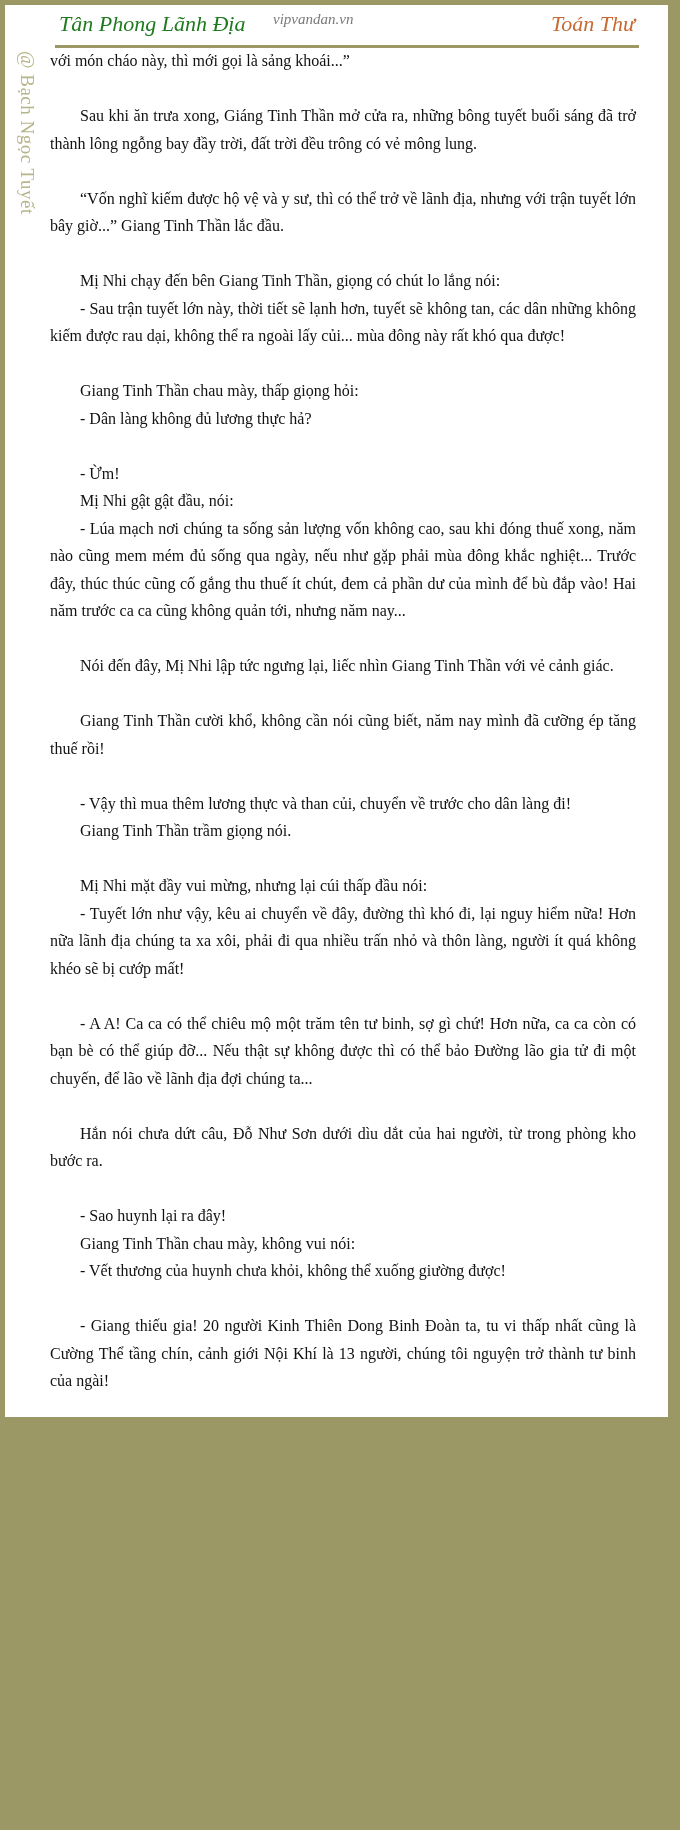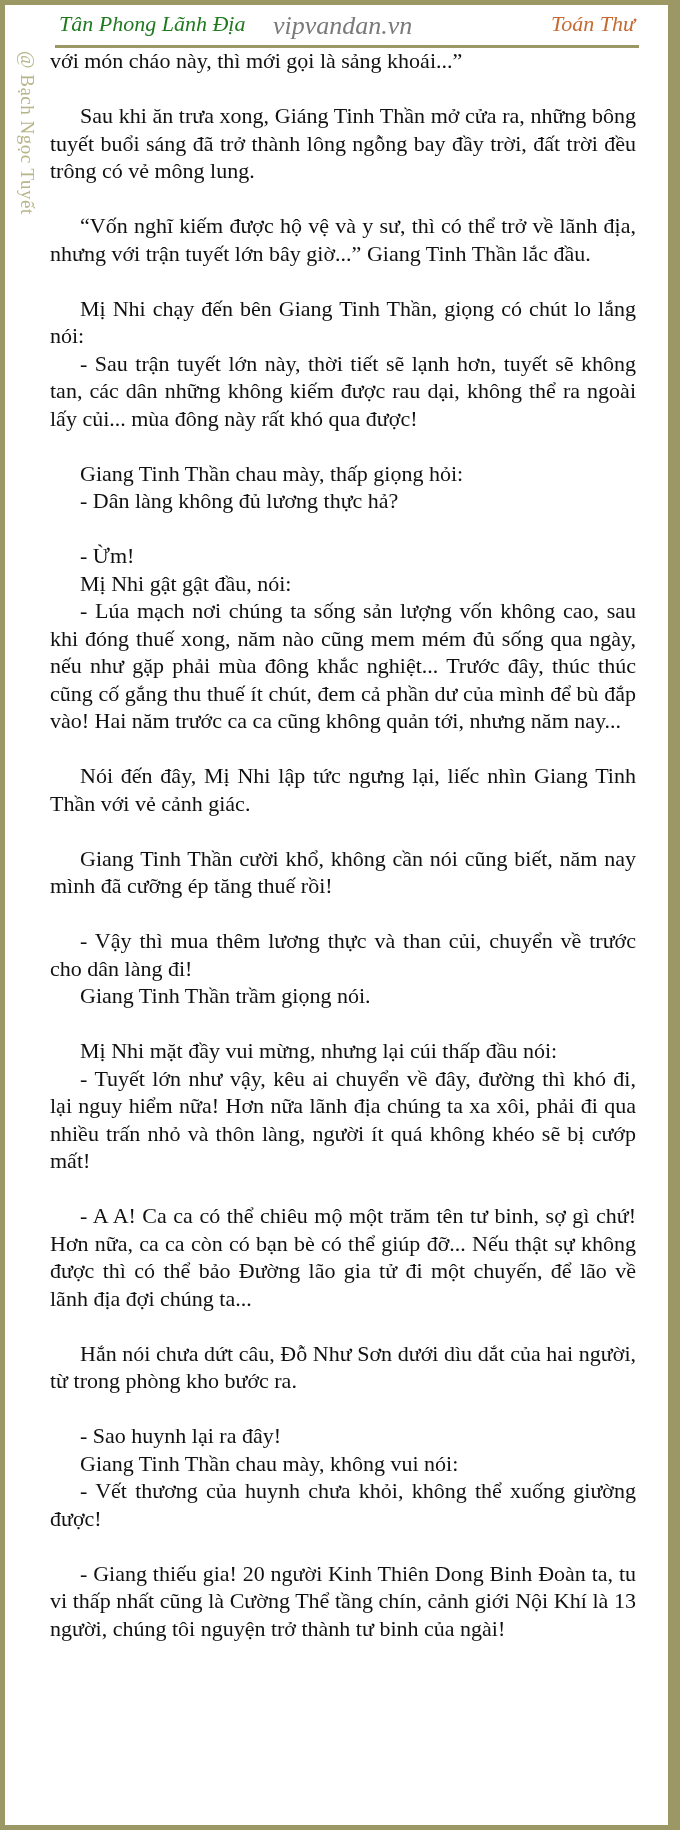--- a/index.html
+++ b/index.html
@@ -5,52 +5,52 @@
   html, body { margin: 0; padding: 0; }
   body {
     width: 680px; height: 1830px;
     background: #9b9866;
     position: relative;
     overflow: hidden;
   }
   .page {
     position: absolute;
     left: 5px; top: 5px;
-    width: 663px; height: 1820px;
+    width: 663px; height: 1412px;
     background: #ffffff;
   }
   .header {
     position: absolute;
     left: 50px; top: 4px;
     width: 584px; height: 36px;
     border-bottom: 3px solid #9b9866;
     font-family: "Liberation Serif", serif;
     font-style: italic;
     font-size: 22px;
   }
   .header .title { position: absolute; left: 4px; top: 2px; color: #1f7a1f; }
-  .header .site { position: absolute; left: 218px; top: 2px; color: #7a7a7a; font-size: 26px; }
+  .header .site { position: absolute; left: 218px; top: 2px; color: #7a7a7a; font-size: 15px; }
   .header .author { position: absolute; right: 4px; top: 2px; color: #c56a32; text-align: right; }
 
   .watermark {
     position: absolute;
     left: 11px; top: 46px;
     writing-mode: vertical-rl;
     font-family: "Liberation Serif", serif;
     font-size: 19px;
     color: #b7b58a;
     letter-spacing: 0.5px;
   }
 
   .body-text {
     position: absolute;
     left: 45px; top: 42px;
     width: 586px;
     font-family: "Liberation Serif", serif;
-    font-size: 22px;
+    font-size: 16px;
     line-height: 27.5px;
     color: #111;
     text-align: justify;
   }
   .body-text p { margin: 0; text-indent: 30px; }
   .body-text p.noindent { text-indent: 0; }
   .body-text .gap { height: 27.5px; }
 
   .footer {
     position: absolute;

